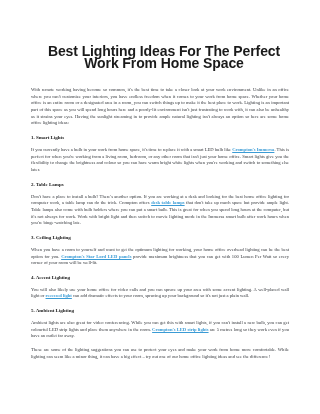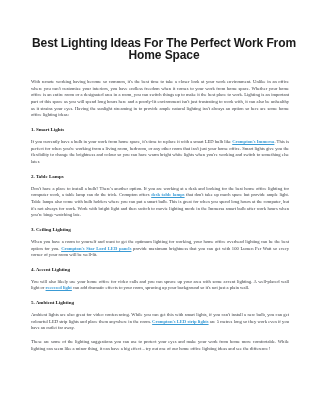--- a/index.html
+++ b/index.html
@@ -19,25 +19,25 @@
     height: 414px;
     background: #ffffff;
     box-sizing: border-box;
     padding: 0;
     position: relative;
   }
   .doc-title {
     text-align: center;
     font-family: "Liberation Sans", "DejaVu Sans", sans-serif;
     font-weight: bold;
-    font-size: 12px;
+    font-size: 14px;
     line-height: 12px;
     color: #1a1a1a;
     letter-spacing: -0.1px;
-    margin: 0;
+    margin: 8px;
     padding: 37px 16px 0 24px;
   }
   .content {
     padding: 0 31px 0 31px;
     margin-top: 18px;
   }
   p.body-par {
     font-size: 4.6px;
     line-height: 6.65px;
     text-align: justify;

